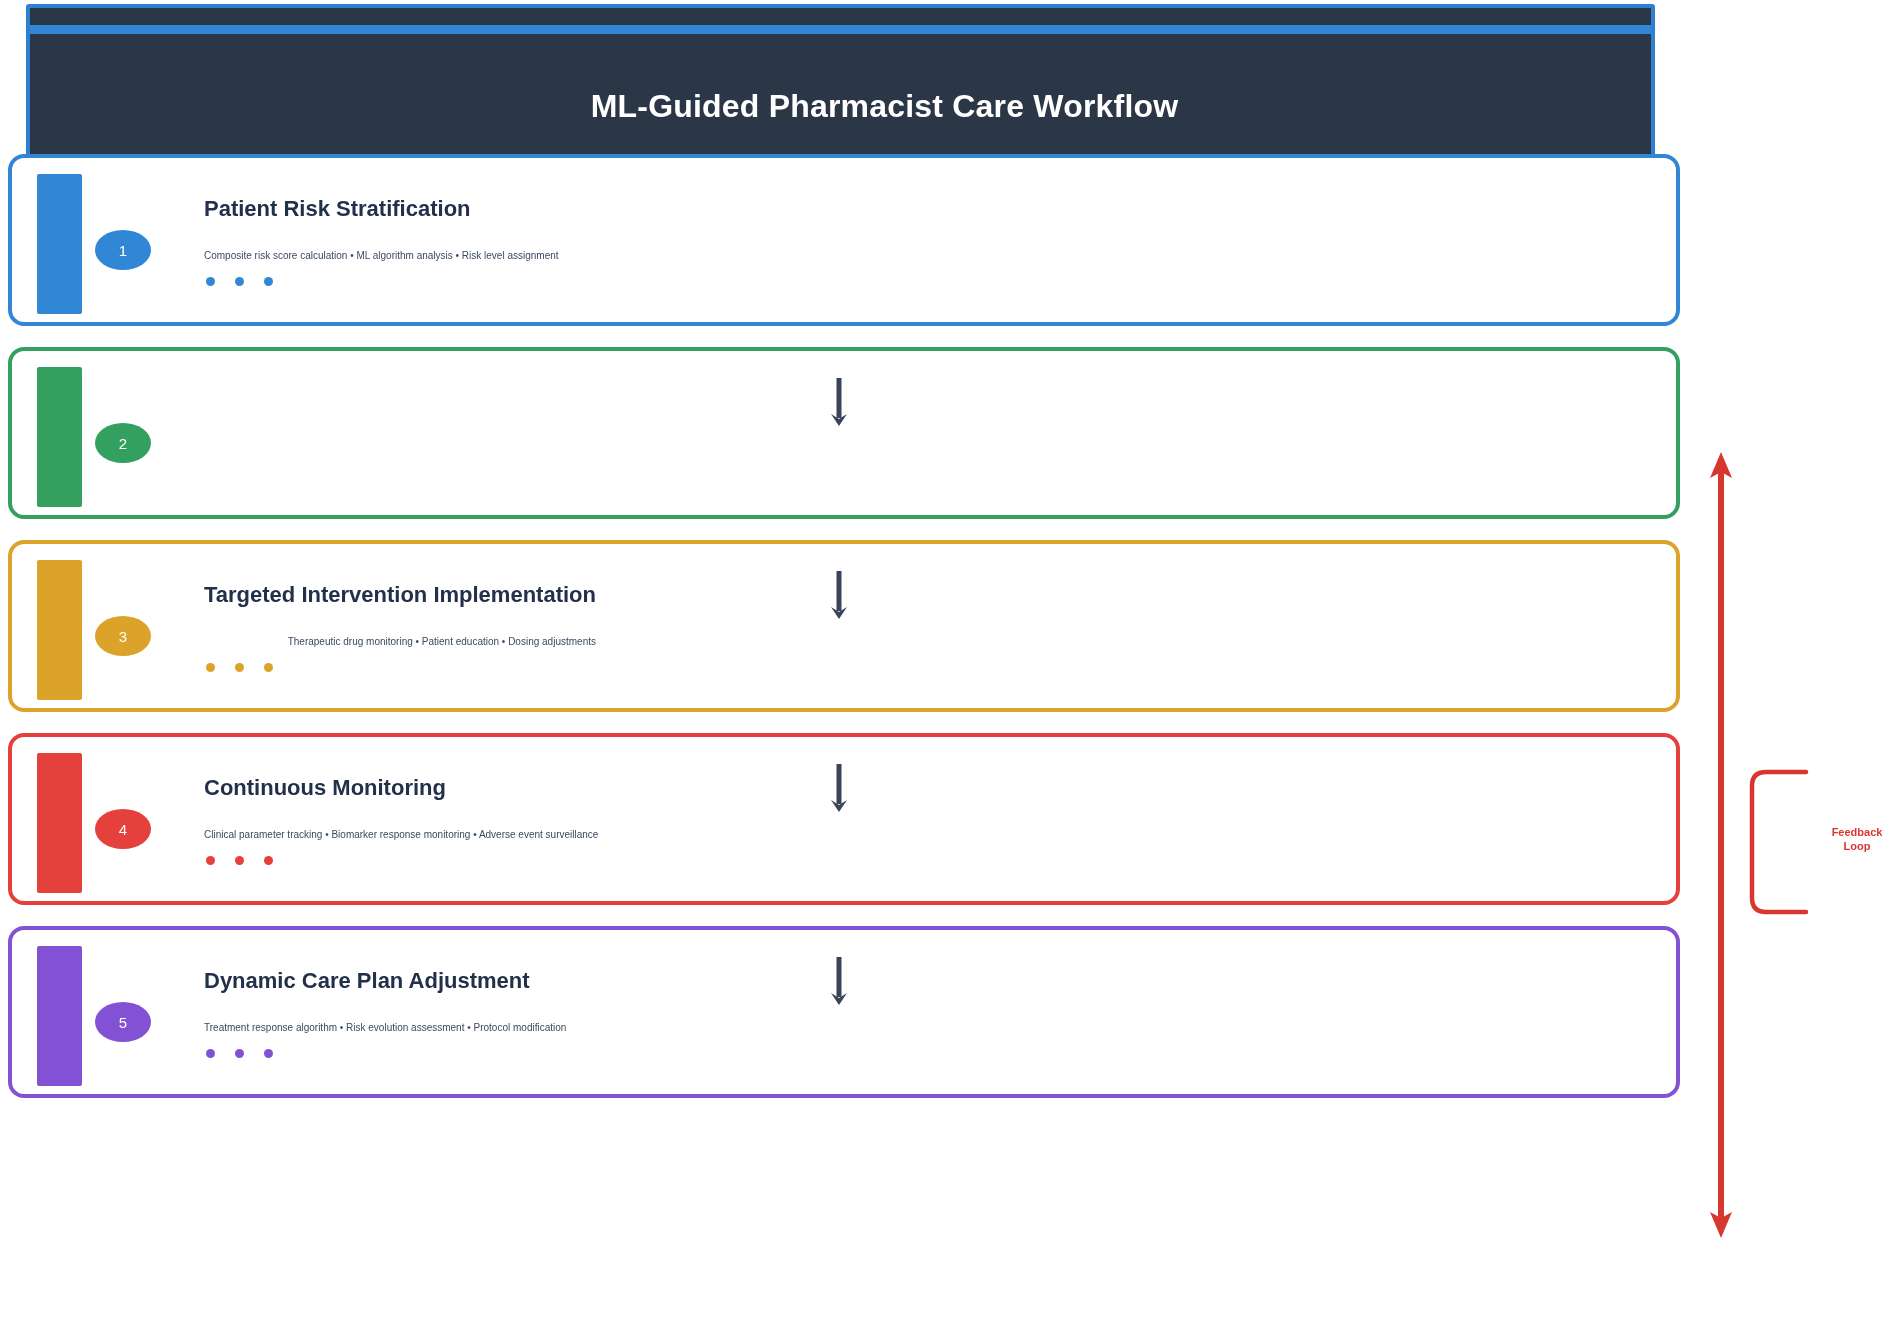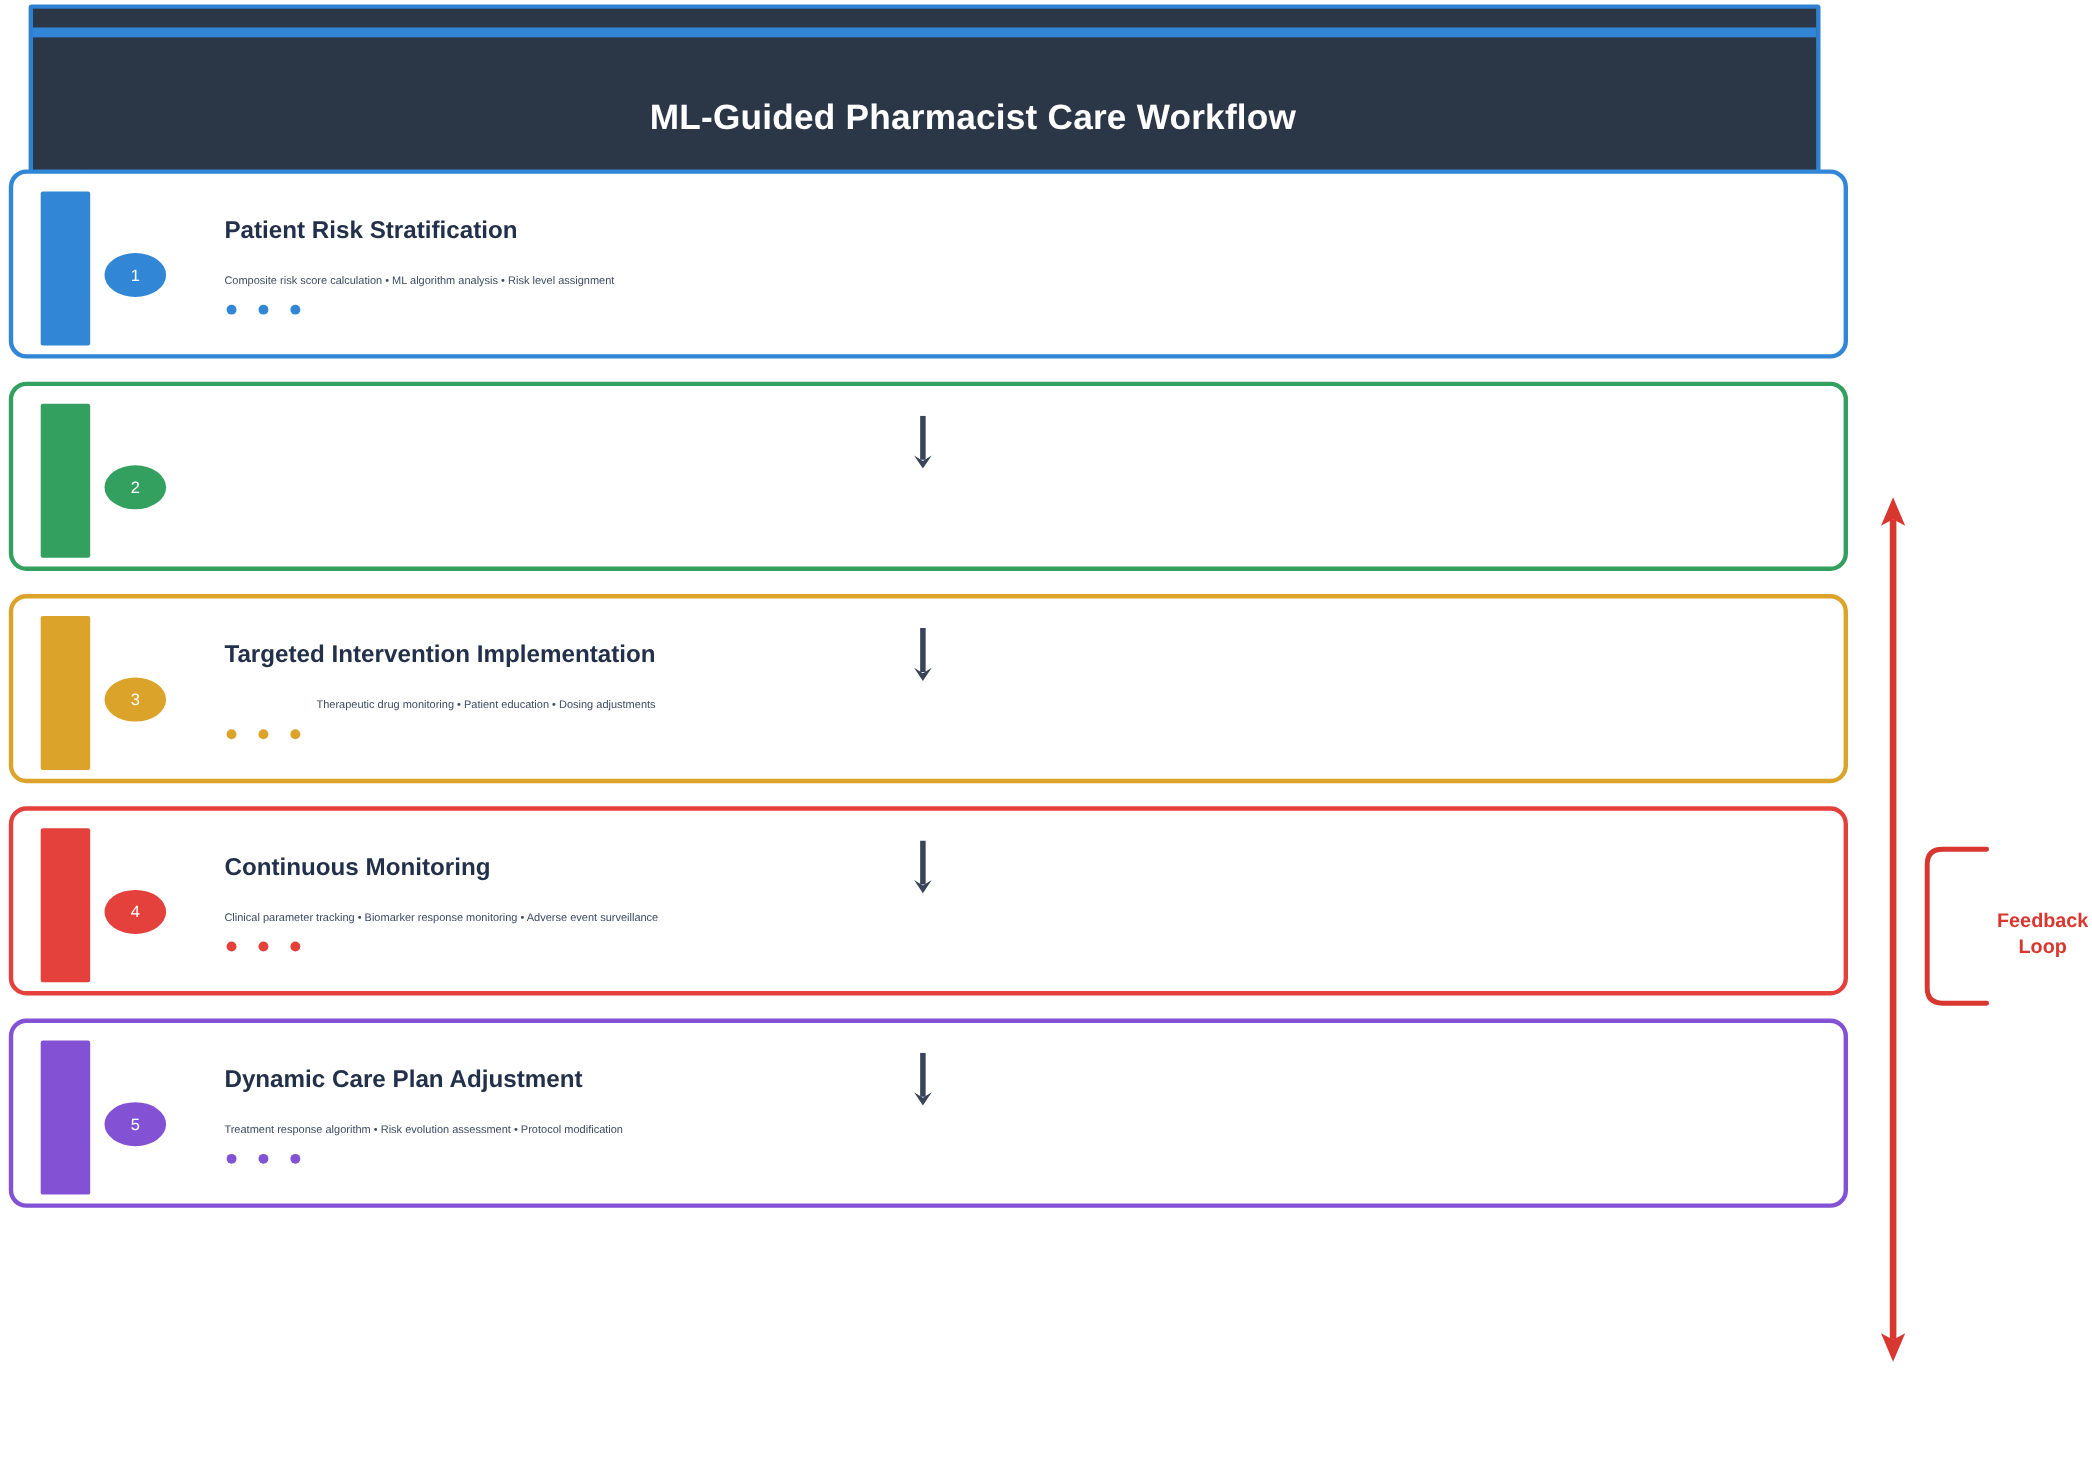--- a/index.html
+++ b/index.html
@@ -138,21 +138,21 @@
     left: 1748px;
     top: 768px;
     width: 62px;
     height: 148px;
   }
   .feedback-label {
     position: absolute;
     left: 1812px;
     top: 826px;
     width: 90px;
-    font-size: 18px;
+    font-size: 11px;
     font-weight: bold;
     color: #d8372f;
     line-height: 1.25;
     text-align: center;
   }
 </style>
 </head>
 <body>
 
 <div id="canvas">

